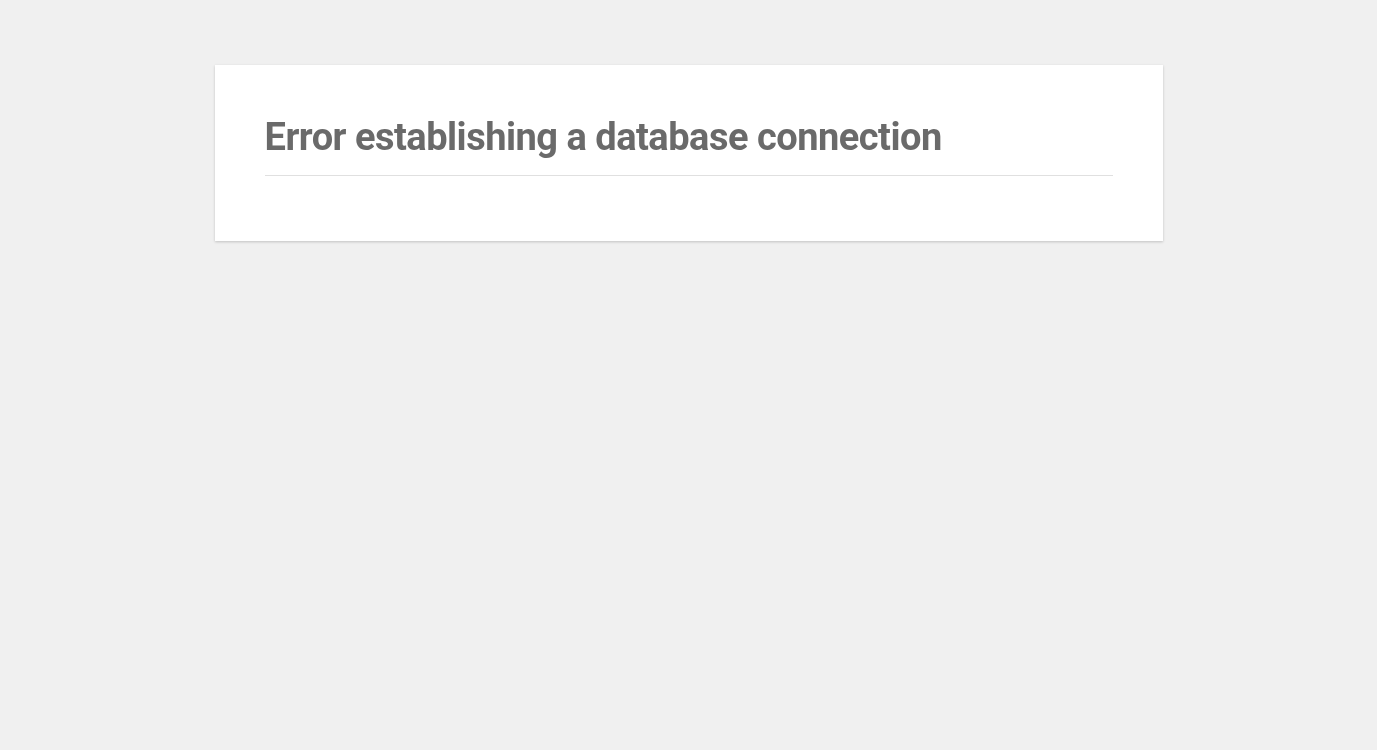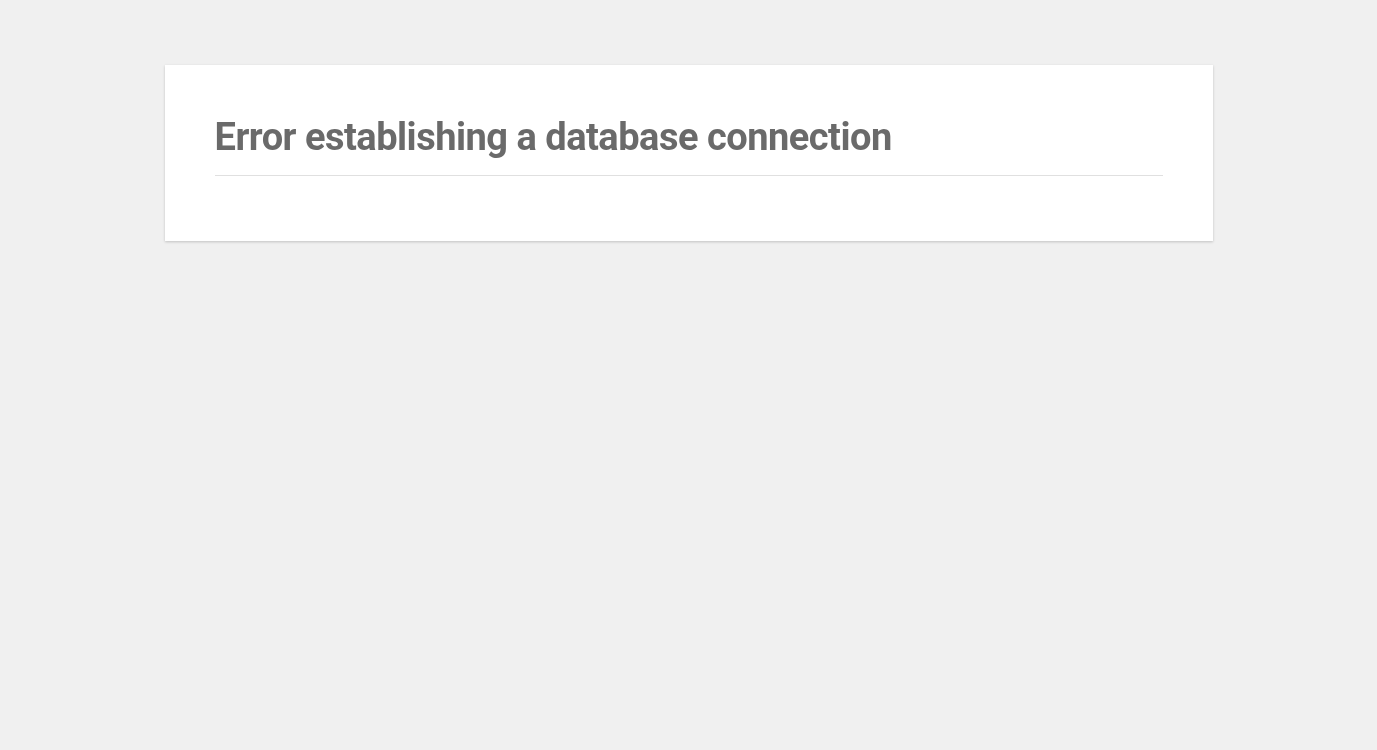--- a/index.html
+++ b/index.html
@@ -10,21 +10,21 @@
     html, body {
       width: 100%;
       height: 100%;
     }
     body {
       background: #f0f0f0;
       font-family: -apple-system, BlinkMacSystemFont, "Segoe UI", Roboto, "Helvetica Neue", Arial, sans-serif;
       padding-top: 65px;
     }
     .error-card {
-      width: 1048px;
+      width: 948px;
       margin: 0 auto;
       background: #ffffff;
       box-shadow: 0 1px 3px rgba(0,0,0,0.12), 0 1px 2px rgba(0,0,0,0.08);
       padding: 50px 50px 65px 50px;
     }
     .error-title {
       font-size: 38px;
       font-weight: 700;
       color: #6a6a6a;
       letter-spacing: -0.5px;

